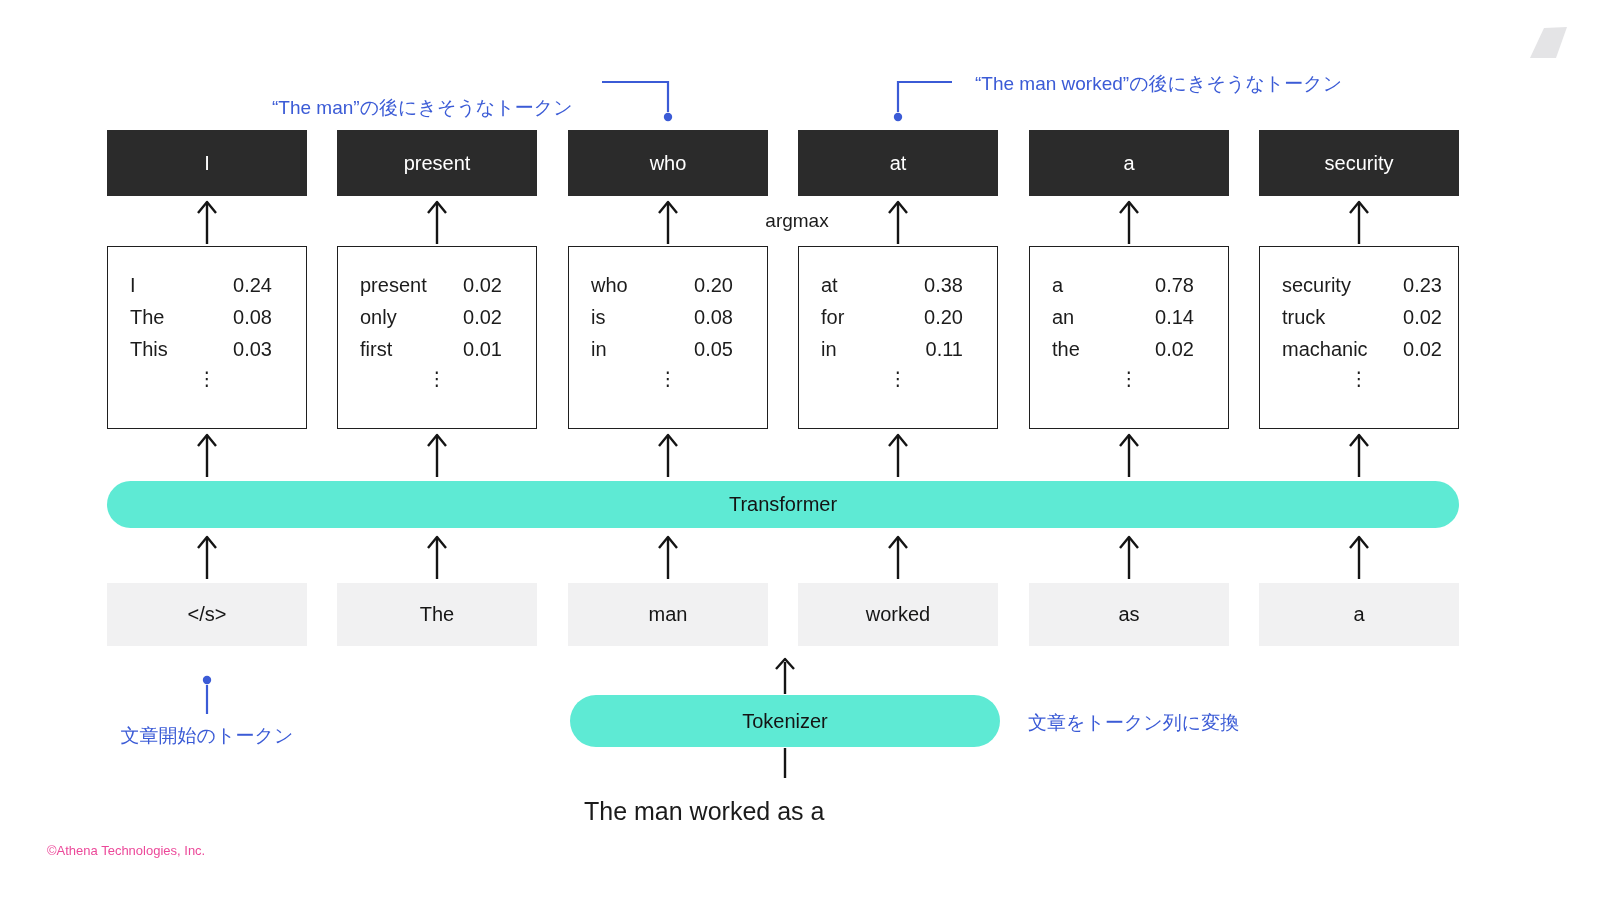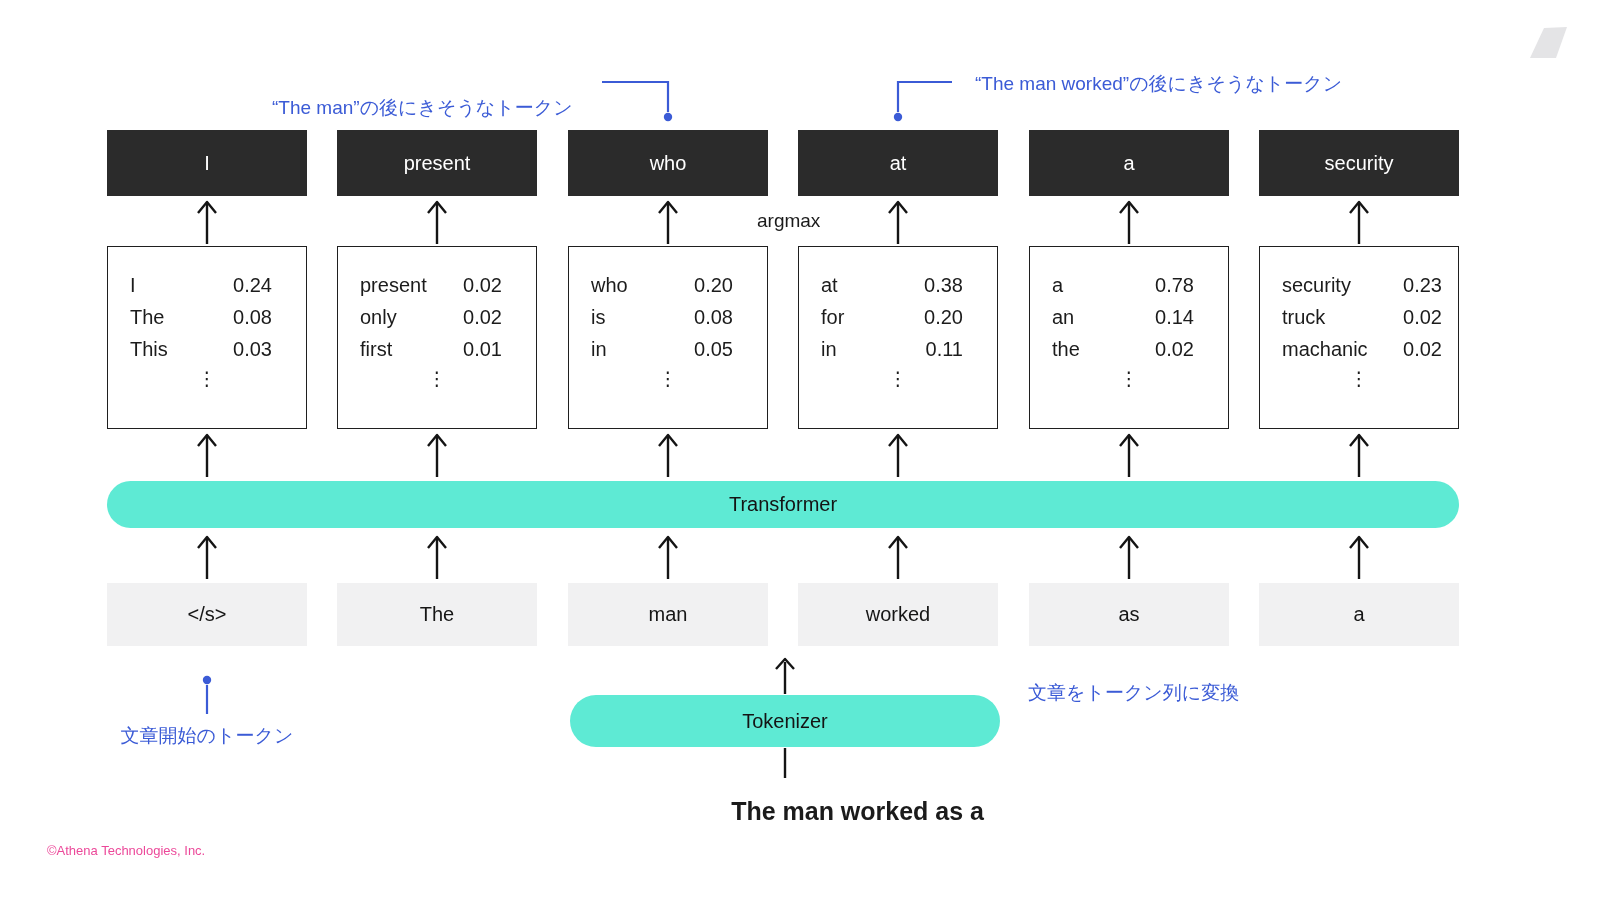--- a/index.html
+++ b/index.html
@@ -29,27 +29,27 @@
 
   .bar{position:absolute;background:#5eead4;display:flex;align-items:center;justify-content:center;
        color:#141414;font-size:20px;}
   .transformer{left:107px;top:481px;width:1352px;height:47px;border-radius:24px;}
   .tokenizer{left:570px;top:695px;width:430px;height:52px;border-radius:26px;}
 
   .ann{position:absolute;color:#3b5bd6;font-size:19px;font-weight:500;white-space:nowrap;}
   .ann-top-left{left:272px;top:71px;margin-top:24px;}
   .ann-top-right{left:975px;top:71px;}
   .ann-bottom-left{left:119px;top:723px;width:176px;text-align:center;}
-  .tokenizer-note{left:1028px;top:680px;}
-
-  .argmax{position:absolute;left:757px;top:210px;width:80px;text-align:left;
+  .tokenizer-note{left:1028px;top:710px;}
+
+  .argmax{position:absolute;left:757px;top:210px;width:80px;text-align:center;
           font-size:19px;color:#1b1b1b;}
 
-  .sentence{position:absolute;left:584px;top:797px;width:400px;text-align:right;
-            font-size:25px;font-weight:700;color:#1b1b1b;}
+  .sentence{position:absolute;left:584px;top:797px;width:400px;text-align:left;
+            font-size:25px;font-weight:400;color:#1b1b1b;}
 
   .copyright{position:absolute;left:47px;top:843px;font-size:13px;color:#ec4899;}
 </style>
 </head>
 <body>
 
 <div class="stage">
 
   <svg class="overlay" viewBox="0 0 1600 900">
     <polygon points="1544,28 1567,27 1556,58 1530,58" fill="#e4e4e6"></polygon>

